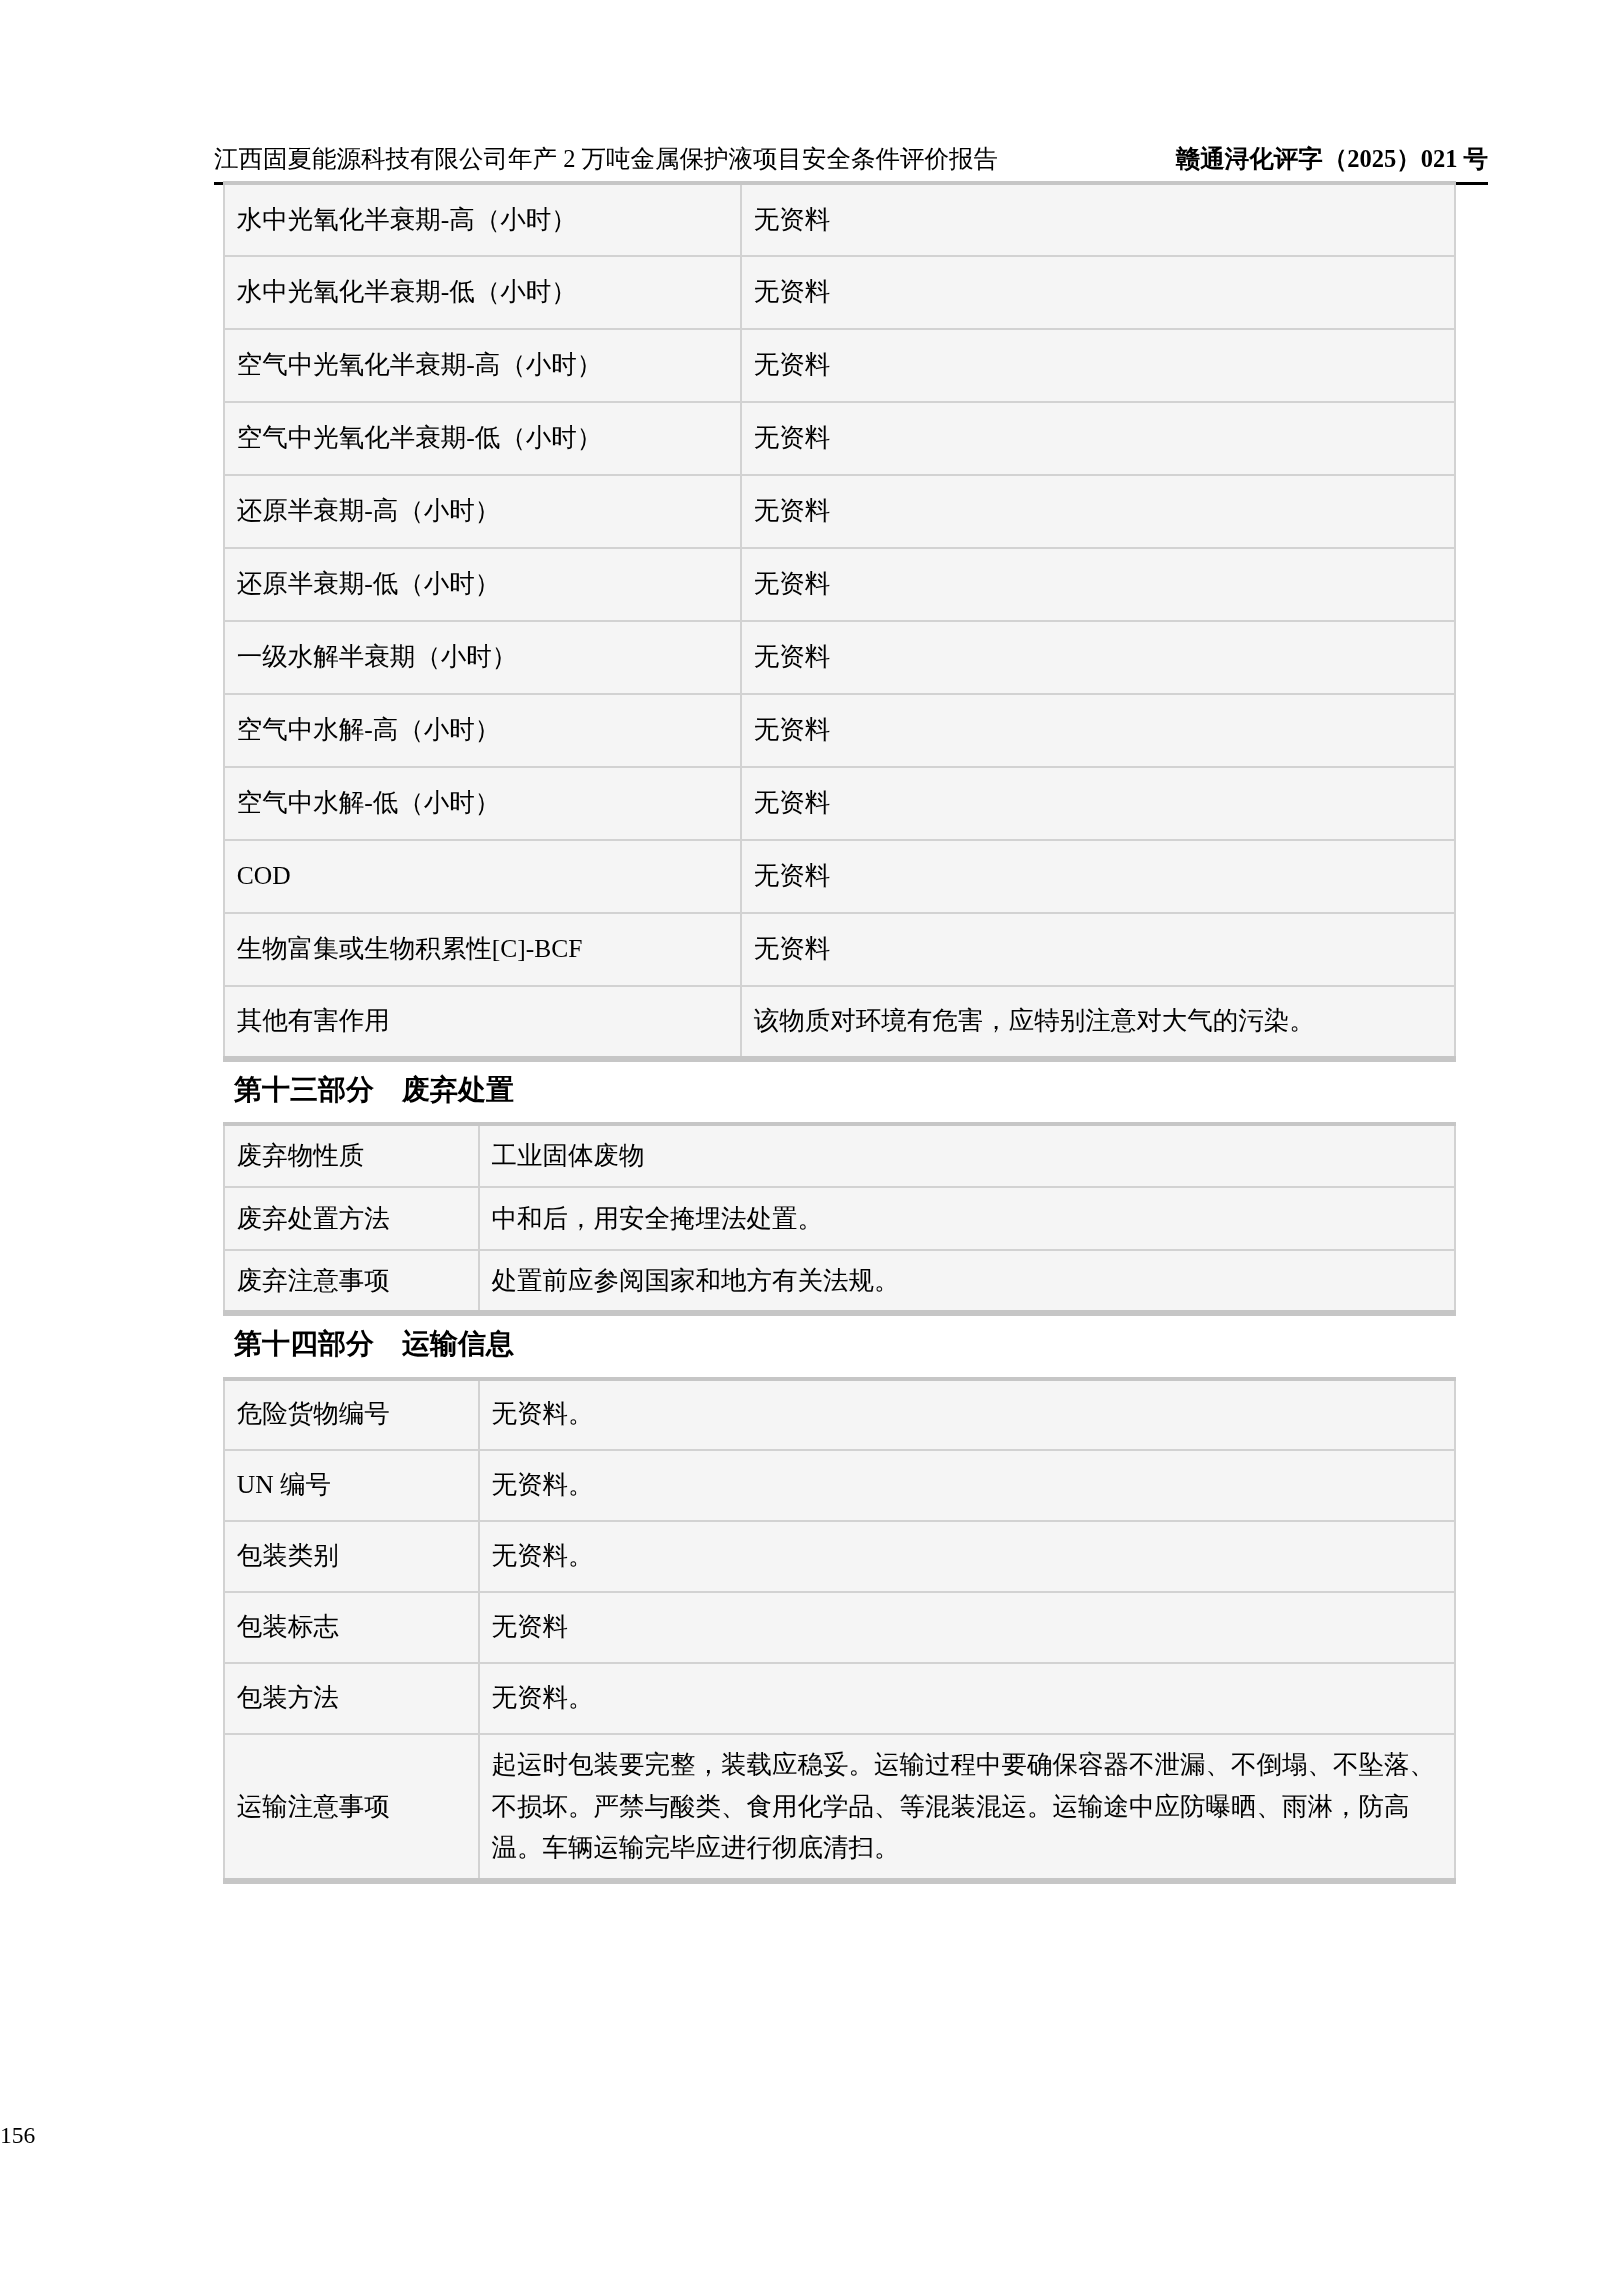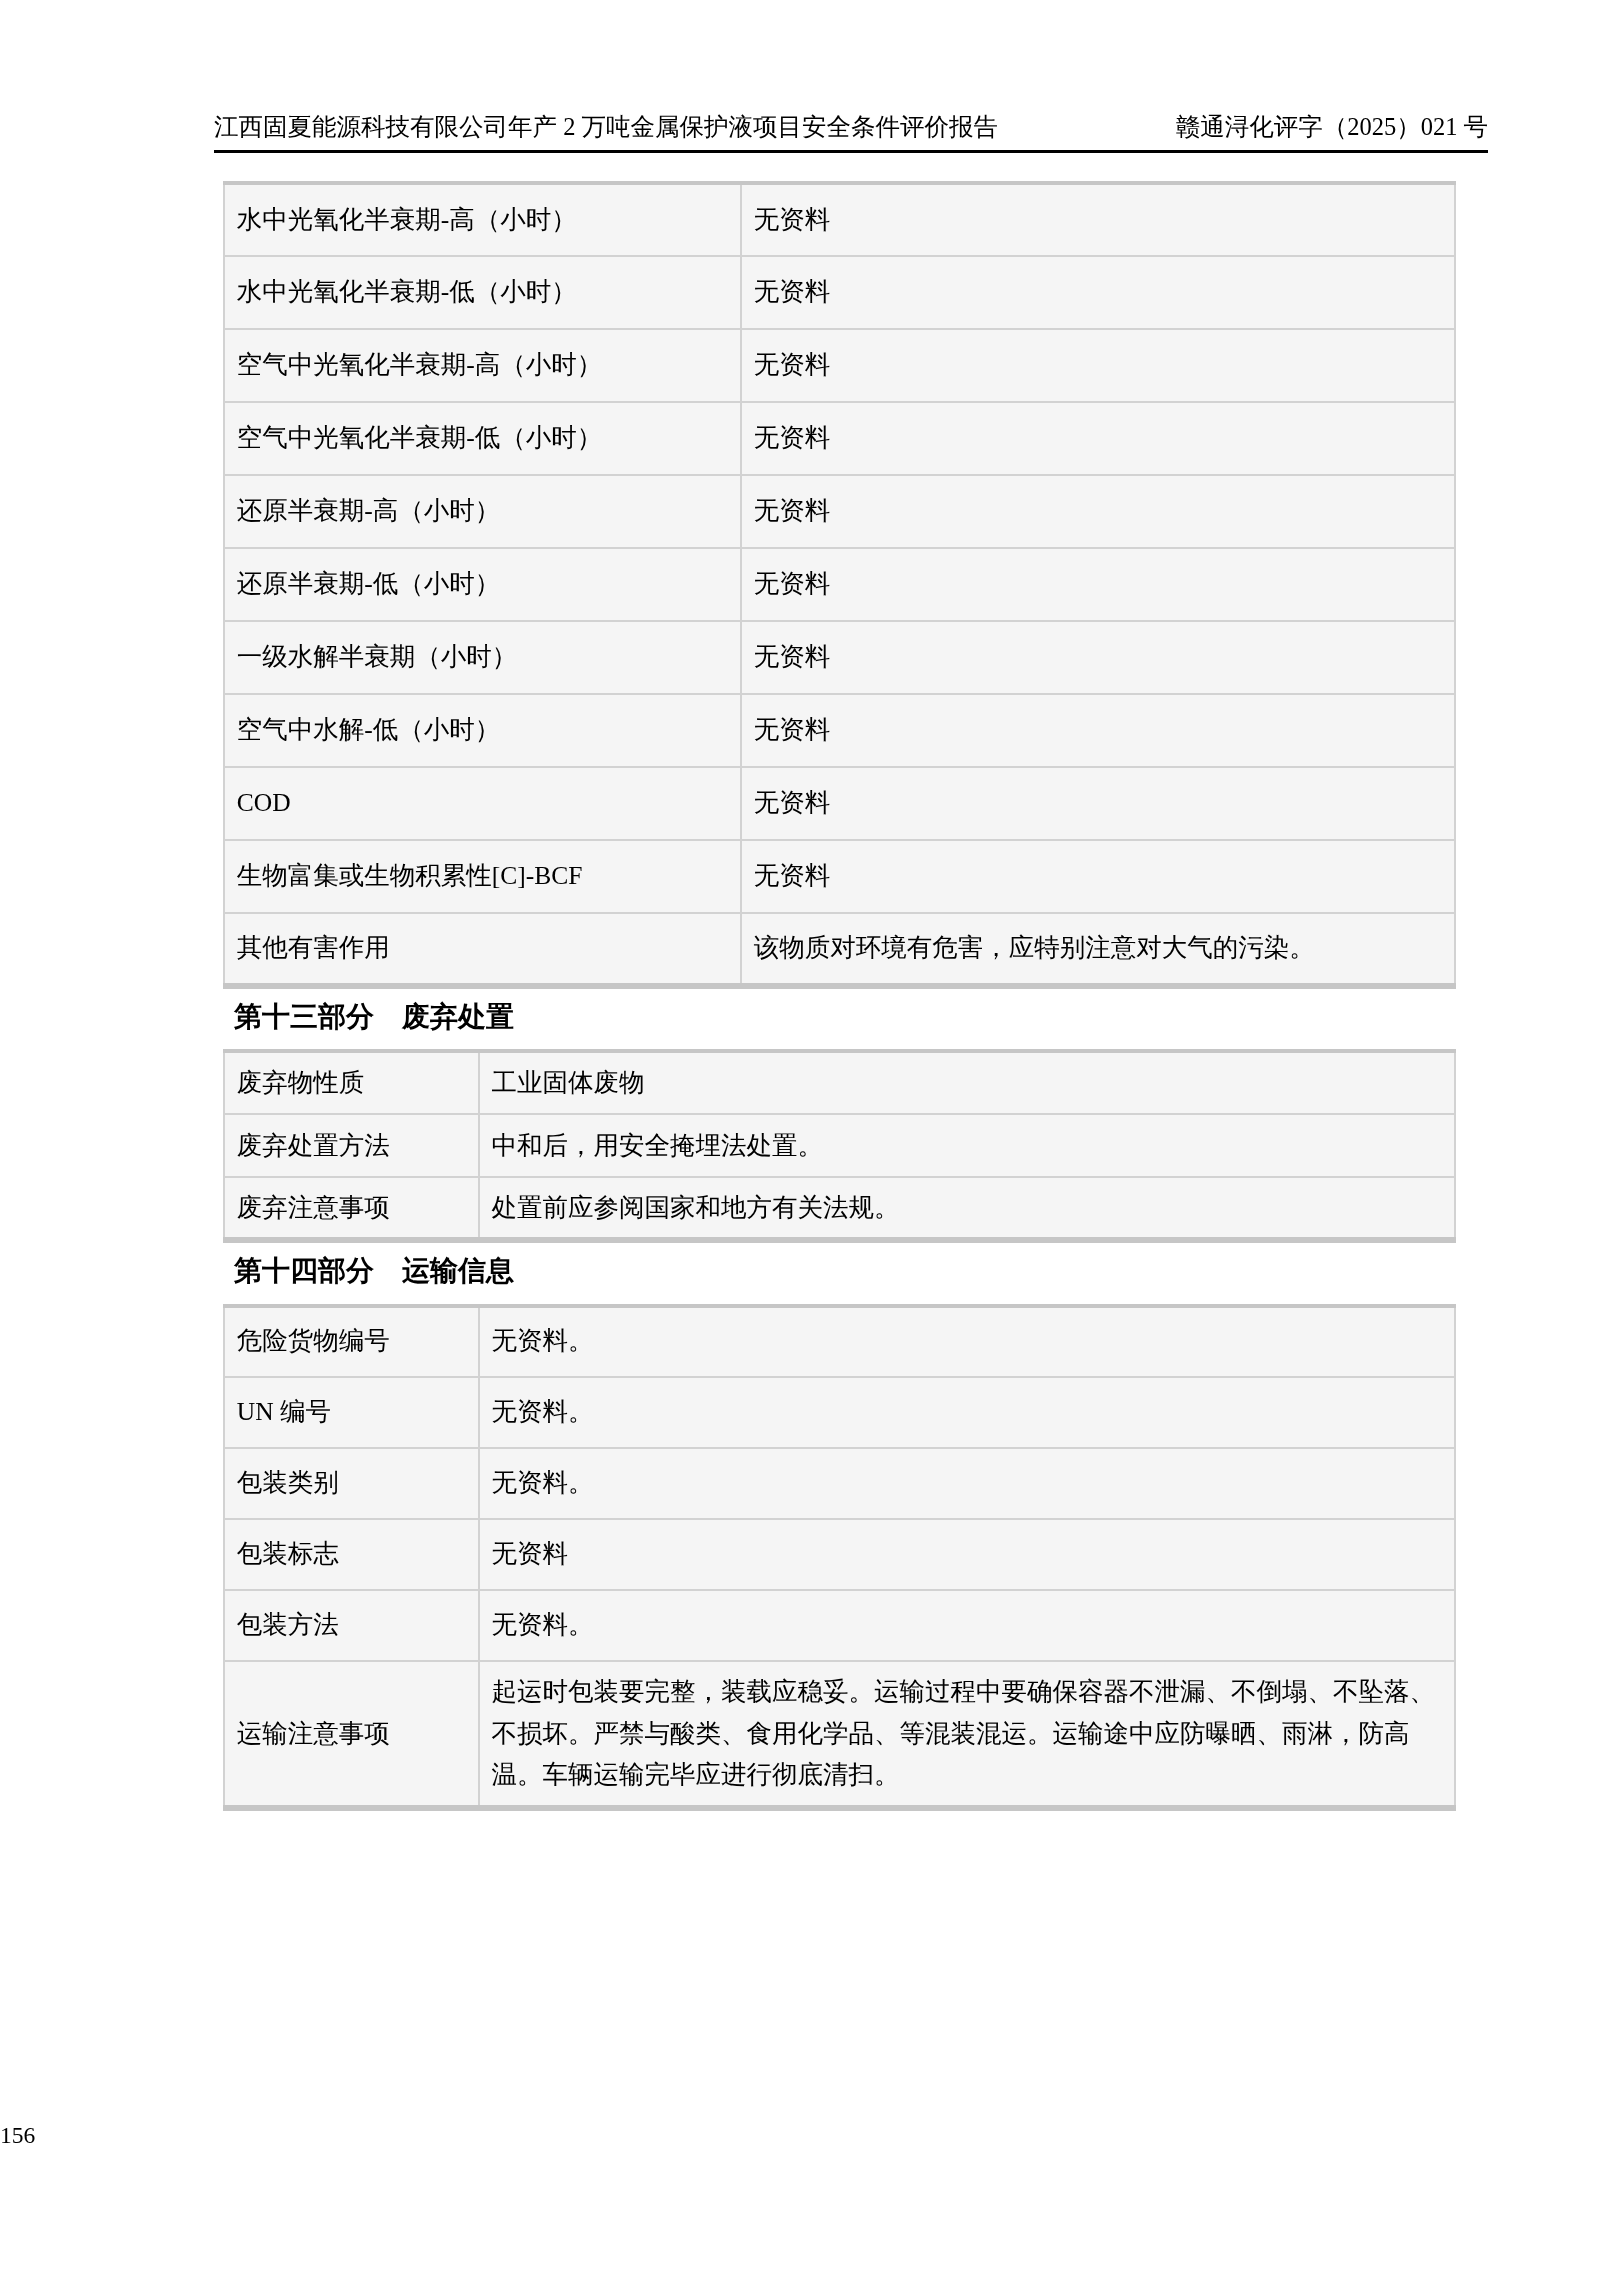--- a/index.html
+++ b/index.html
@@ -6,21 +6,21 @@
   body{
     width:1621px;height:2293px;position:relative;background:#ffffff;
     font-family:"Liberation Serif","DejaVu Serif",serif;color:#000000;
   }
   .page-header{
     position:absolute;left:214px;top:112px;width:1274px;
     display:flex;justify-content:space-between;align-items:flex-end;
     border-bottom:3.9px solid #000000;padding-bottom:6.9px;
     font-size:24.5px;line-height:1.25;white-space:nowrap;
   }
-  .page-header .doc-no{font-weight:normal;}
+  .page-header .doc-no{font-weight:bold;margin-top:32px;}
   .content{position:absolute;left:223px;top:181px;width:1233px;}
   table.data-table{
     border-collapse:collapse;width:100%;table-layout:fixed;
     background:#be185d;
     border:2.9px solid #c6c6c6;border-top-width:4.9px;border-bottom-width:6.9px;
   }
   table.data-table td{
     border:2px solid #d2d2d2;background:#f5f5f5;
     font-size:25.5px;line-height:1.35;
     padding:5.9px 11.8px 5.9px 11.8px;vertical-align:middle;
@@ -77,20 +77,24 @@
       <tr>
         <td>还原半衰期-高（小时）</td>
         <td>无资料</td>
       </tr>
       <tr>
         <td>还原半衰期-低（小时）</td>
         <td>无资料</td>
       </tr>
       <tr>
         <td>一级水解半衰期（小时）</td>
+        <td>无资料</td>
+      </tr>
+      <tr>
+        <td>空气中水解-高（小时）</td>
         <td>无资料</td>
       </tr>
       <tr>
         <td>空气中水解-低（小时）</td>
         <td>无资料</td>
       </tr>
       <tr>
         <td>COD</td>
         <td>无资料</td>
       </tr>

